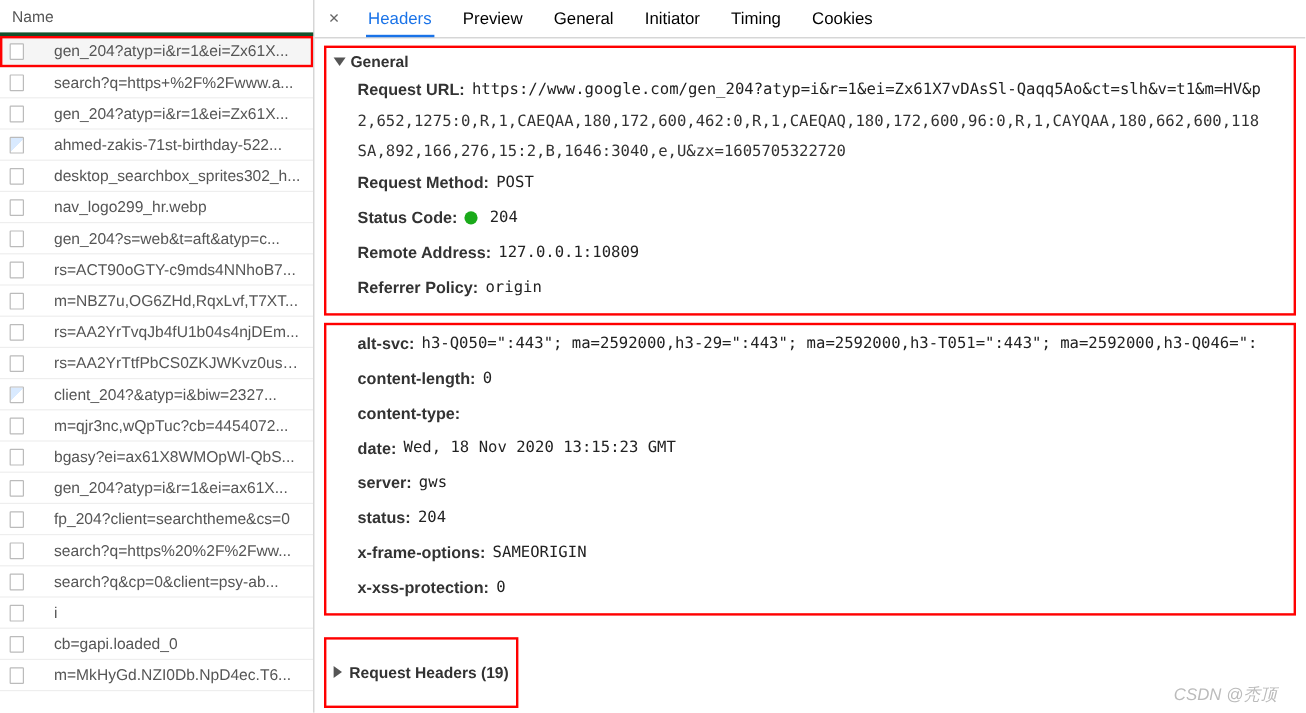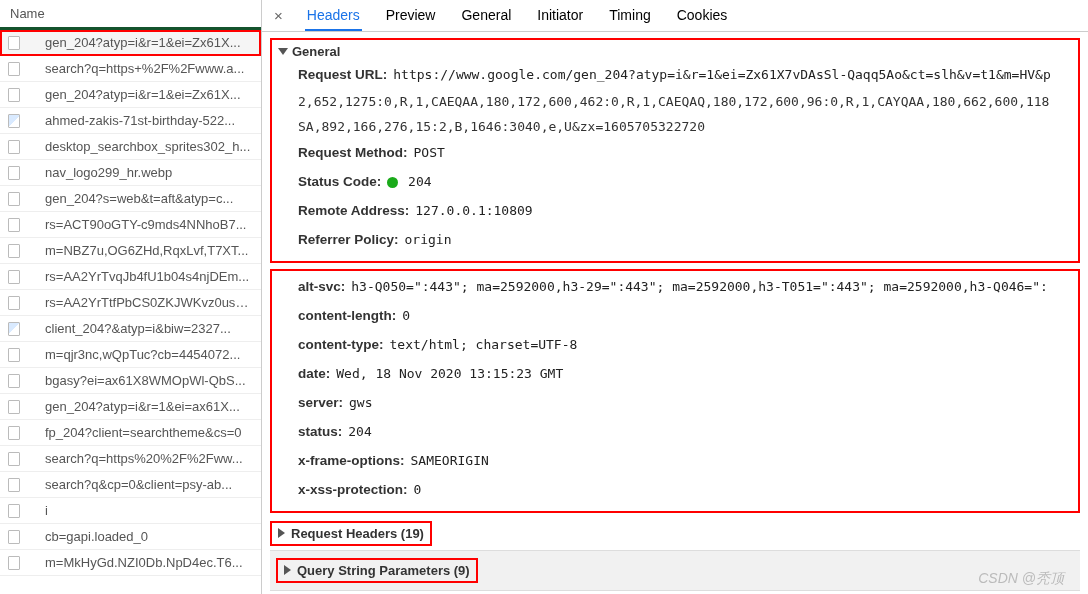--- a/index.html
+++ b/index.html
@@ -163,24 +163,24 @@
     width: 11px; height: 11px;
     border-radius: 50%;
     background: #1aaa1a;
     margin-right: 2px;
     vertical-align: middle;
   }
   .collapsed-box {
     display: inline-flex;
     align-items: center;
     border: 2px solid red;
-    padding: 3px 6px;
+    padding: 20px 6px;
     font-weight: bold;
     gap: 6px;
-    margin: 2px 0;
+    margin: 12px 0;
     justify-content: space-between;
   }
   .collapsed-bar {
     display:flex;
     align-items:center;
   }
   .watermark {
     position: absolute;
     right: 24px;
     bottom: 6px;
@@ -334,21 +334,20 @@
           <div class="kv">
             <span class="k">alt-svc:</span>
             <span class="v">h3-Q050=":443"; ma=2592000,h3-29=":443"; ma=2592000,h3-T051=":443"; ma=2592000,h3-Q046=":</span>
           </div>
           <div class="kv">
             <span class="k">content-length:</span>
             <span class="v">0</span>
           </div>
           <div class="kv">
             <span class="k">content-type:</span>
-            <span class="v">text/html; charset=UTF-8</span>
           </div>
           <div class="kv">
             <span class="k">date:</span>
             <span class="v">Wed, 18 Nov 2020 13:15:23 GMT</span>
           </div>
           <div class="kv">
             <span class="k">server:</span>
             <span class="v">gws</span>
           </div>
           <div class="kv">

